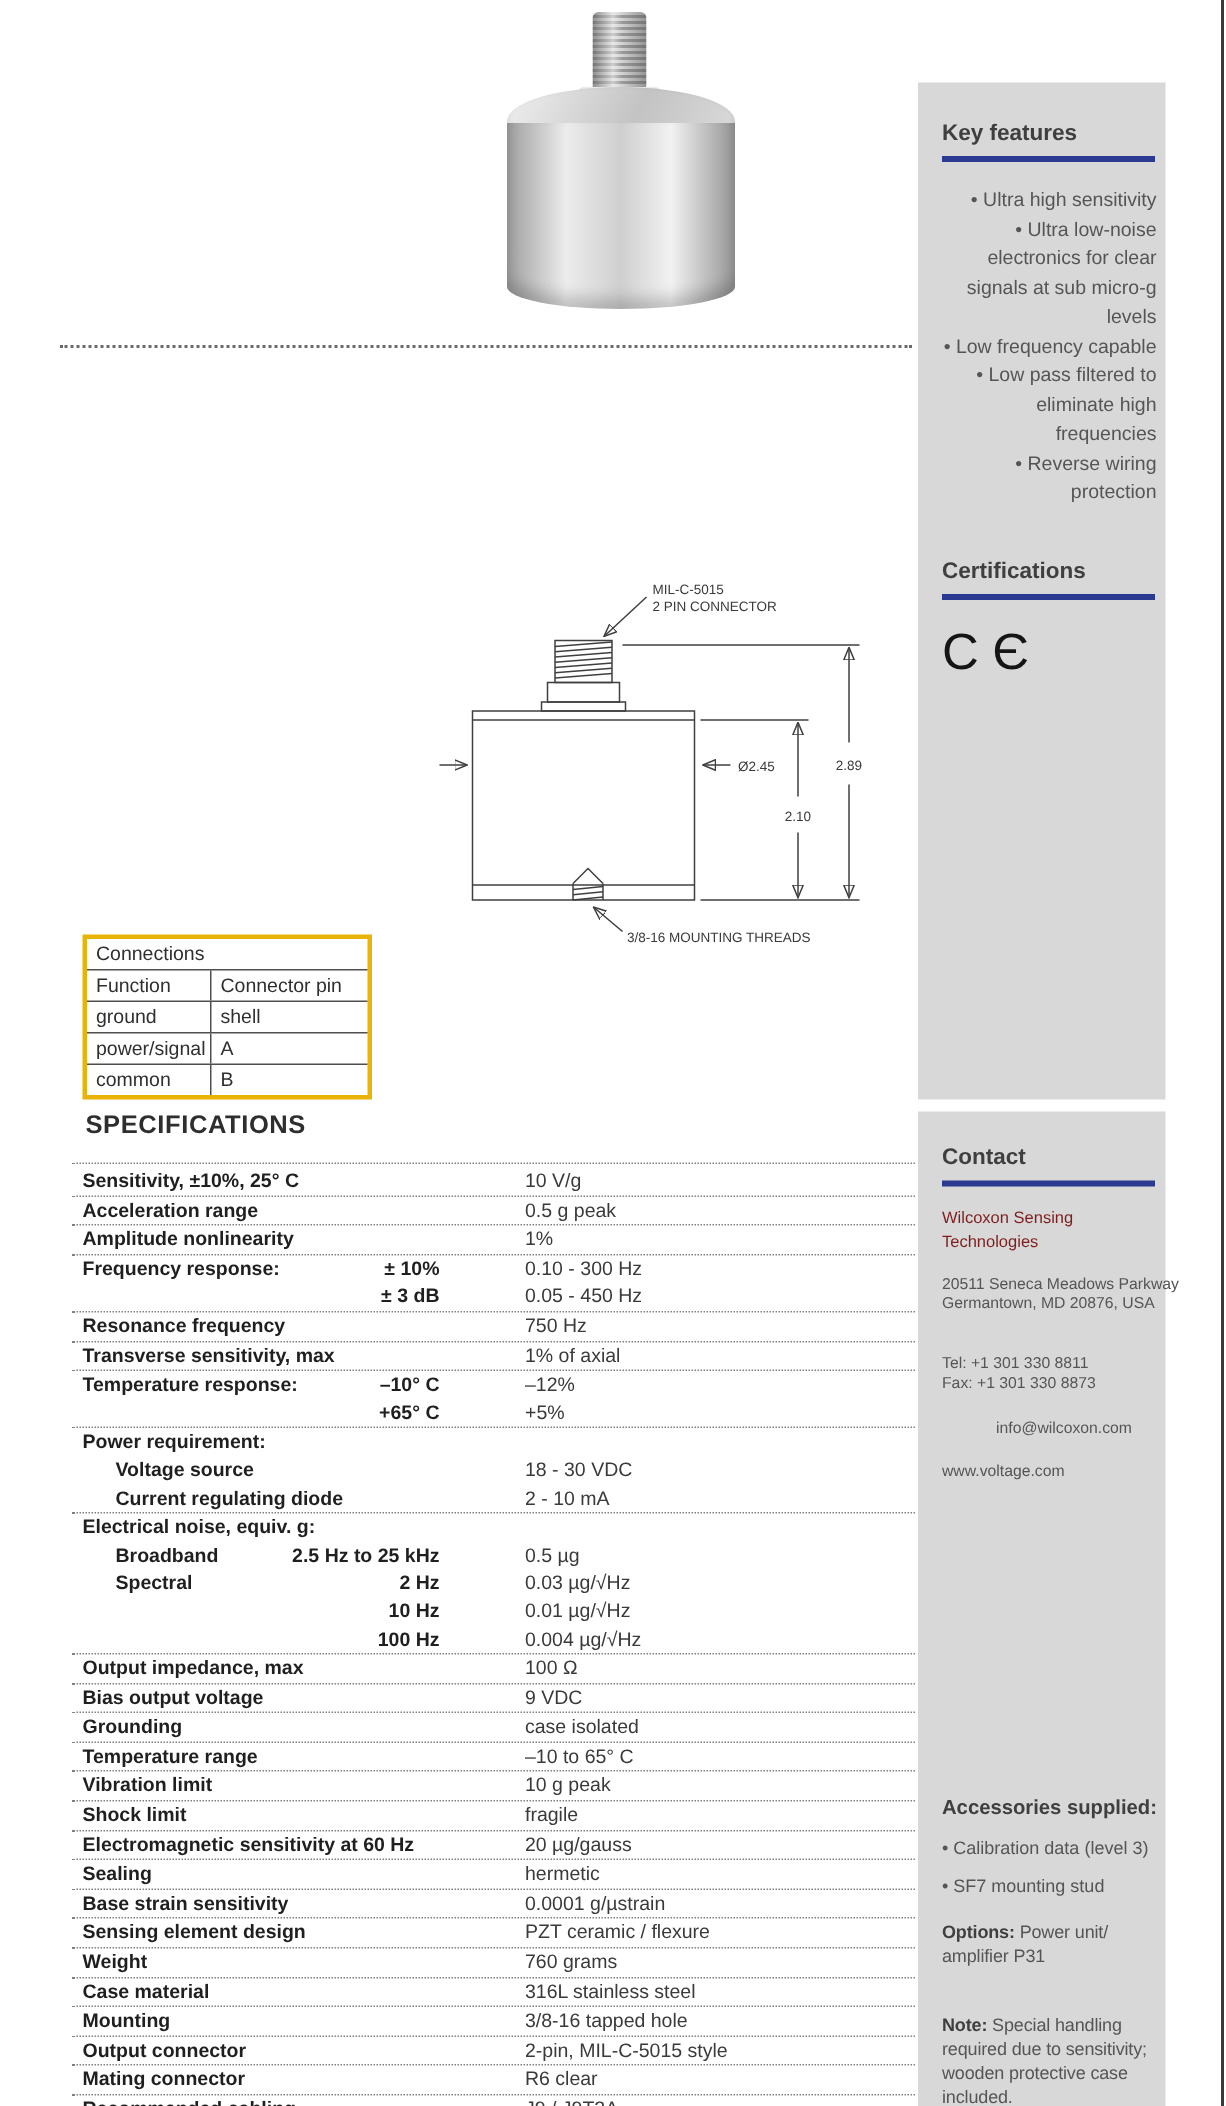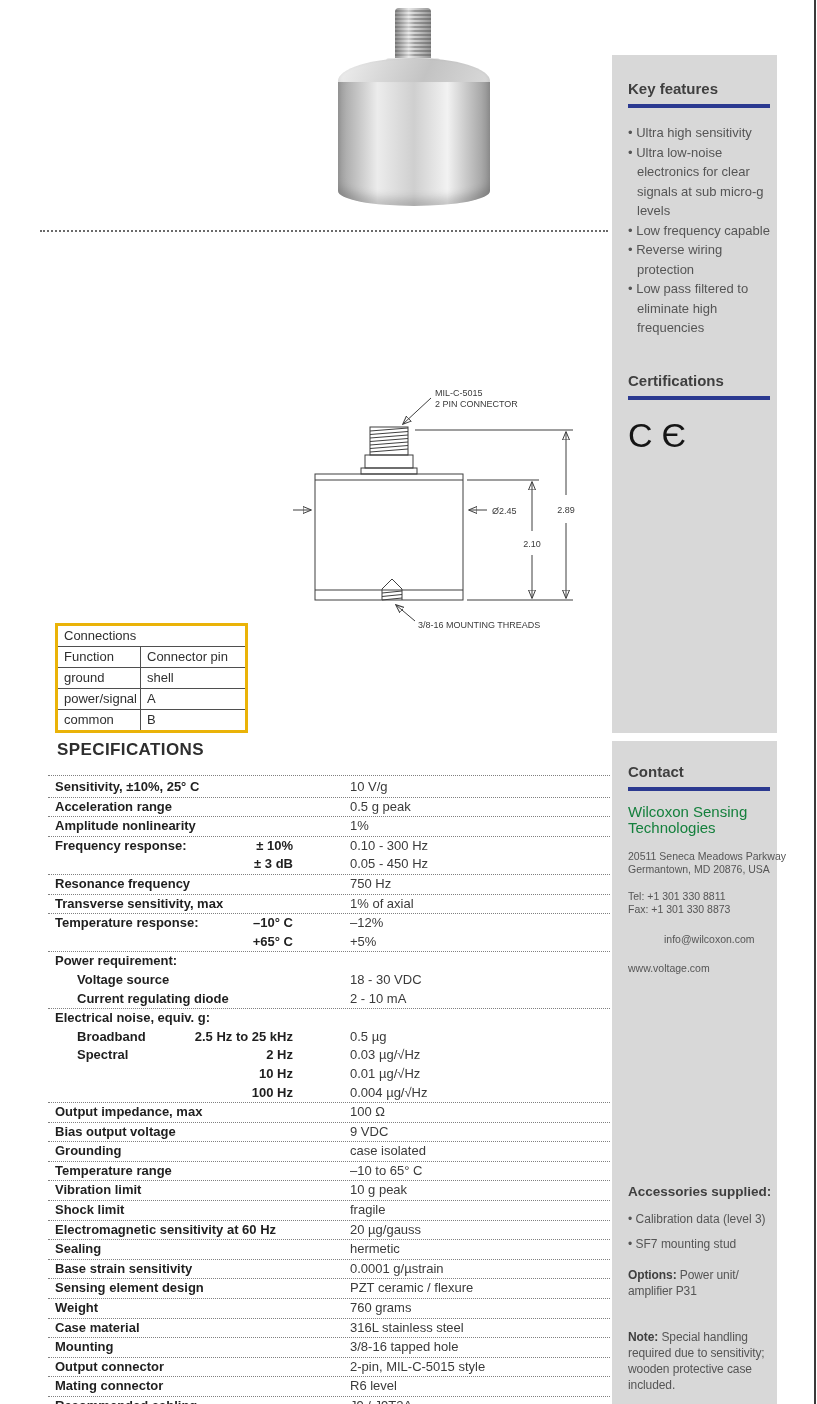--- a/index.html
+++ b/index.html
@@ -25,29 +25,29 @@
   .dotsep{position:absolute;left:40px;top:230px;width:568px;border-top:2px dotted #6a6a6a;}
 
   
   .sb{position:absolute;left:612px;width:165px;background:#d8d8d8;box-sizing:border-box;
       padding:0 4px 0 16px;}
   .sb-top{top:55px;height:678px;}
   .sb-bottom{top:741px;height:663px;}
   .sb h2{font-size:15px;line-height:17px;margin:0;color:#3f3f3f;font-weight:bold;}
   .h-kf{padding-top:25px;}
   .bar{height:4px;width:142px;background:#2b3990;margin-top:7px;}
-  ul.kf{margin:15px 0 0;padding:0;list-style:none;font-size:13px;line-height:19.5px;color:#555;}
+  ul.kf{margin:15px 0 0;padding:0;list-style:none;font-size:13px;line-height:19.5px;color:#555;text-align:right;}
   ul.kf li{padding-left:9px;text-indent:-9px;max-width:134px;}
   .h-cert{margin-top:34px !important;}
   .ce{margin-top:16px;font-size:34px;letter-spacing:9px;color:#151515;font-weight:500;}
 
   .h-contact{padding-top:22px;}
-  .company{margin-top:13px;font-size:15px;line-height:16px;color:#15803d;}
+  .company{margin-top:13px;font-size:11px;line-height:16px;color:#7f1d1d;}
   .addr{margin-top:14px;font-size:10.5px;line-height:13px;color:#555;white-space:nowrap;}
-  .phones{margin-top:14px;font-size:10.5px;line-height:13px;color:#555;white-space:nowrap;}
+  .phones{margin-top:27px;font-size:10.5px;line-height:13px;color:#555;white-space:nowrap;}
   .email{margin-top:17px;font-size:10.5px;color:#555;padding-left:36px;}
   .web{margin-top:17px;font-size:10.5px;color:#555;}
   .sb h3{margin:210px 0 0;font-size:13.5px;color:#3f3f3f;font-weight:bold;}
   ul.acc{margin:12px 0 4px;padding:0;list-style:none;font-size:12px;line-height:16px;color:#555;}
   ul.acc li{margin-bottom:9px;white-space:nowrap;}
   .opt,.note{margin:0;font-size:12px;line-height:16px;color:#555;width:150px;letter-spacing:-.1px;}
   .opt{margin-top:15px;}
   .note{margin-top:30px;}
   .opt b,.note b{color:#3f3f3f;}
 
@@ -98,22 +98,22 @@
 
   <div class="dotsep"></div>
 
   <aside class="sb sb-top">
     <h2 class="h-kf">Key features</h2>
     <div class="bar"></div>
     <ul class="kf" id="kf-list">
         <li>• Ultra high sensitivity</li>
         <li>• Ultra low-noise electronics for clear signals at sub micro-g levels</li>
         <li>• Low frequency capable</li>
+        <li>• Low pass filtered to eliminate high frequencies</li>
         <li>• Reverse wiring protection</li>
-        <li>• Low pass filtered to eliminate high frequencies</li>
       </ul>
     <h2 class="h-cert">Certifications</h2>
     <div class="bar"></div>
     <div class="ce">CЄ</div>
   </aside>
 
   <svg class="drawing" width="312" height="252" viewBox="0 0 312 252">
     <defs>
       <marker id="arr" markerWidth="9" markerHeight="8" refX="8" refY="4" orient="auto" markerUnits="userSpaceOnUse">
         <path d="M0,0.5 L8.5,4 L0,7.5 z" fill="#3f3f3f" stroke="none"></path>
@@ -358,21 +358,21 @@
       </div>
       <div class="spec-row">
         <div class="spec-line">
           <span class="spec-label">Output connector</span>
           <span class="spec-value">2-pin, MIL-C-5015 style</span>
         </div>
       </div>
       <div class="spec-row">
         <div class="spec-line">
           <span class="spec-label">Mating connector</span>
-          <span class="spec-value">R6 level</span>
+          <span class="spec-value">R6 clear</span>
         </div>
       </div>
       <div class="spec-row">
         <div class="spec-line">
           <span class="spec-label">Recommended cabling</span>
           <span class="spec-value">J9 / J9T2A</span>
         </div>
       </div>
     </div>
 

